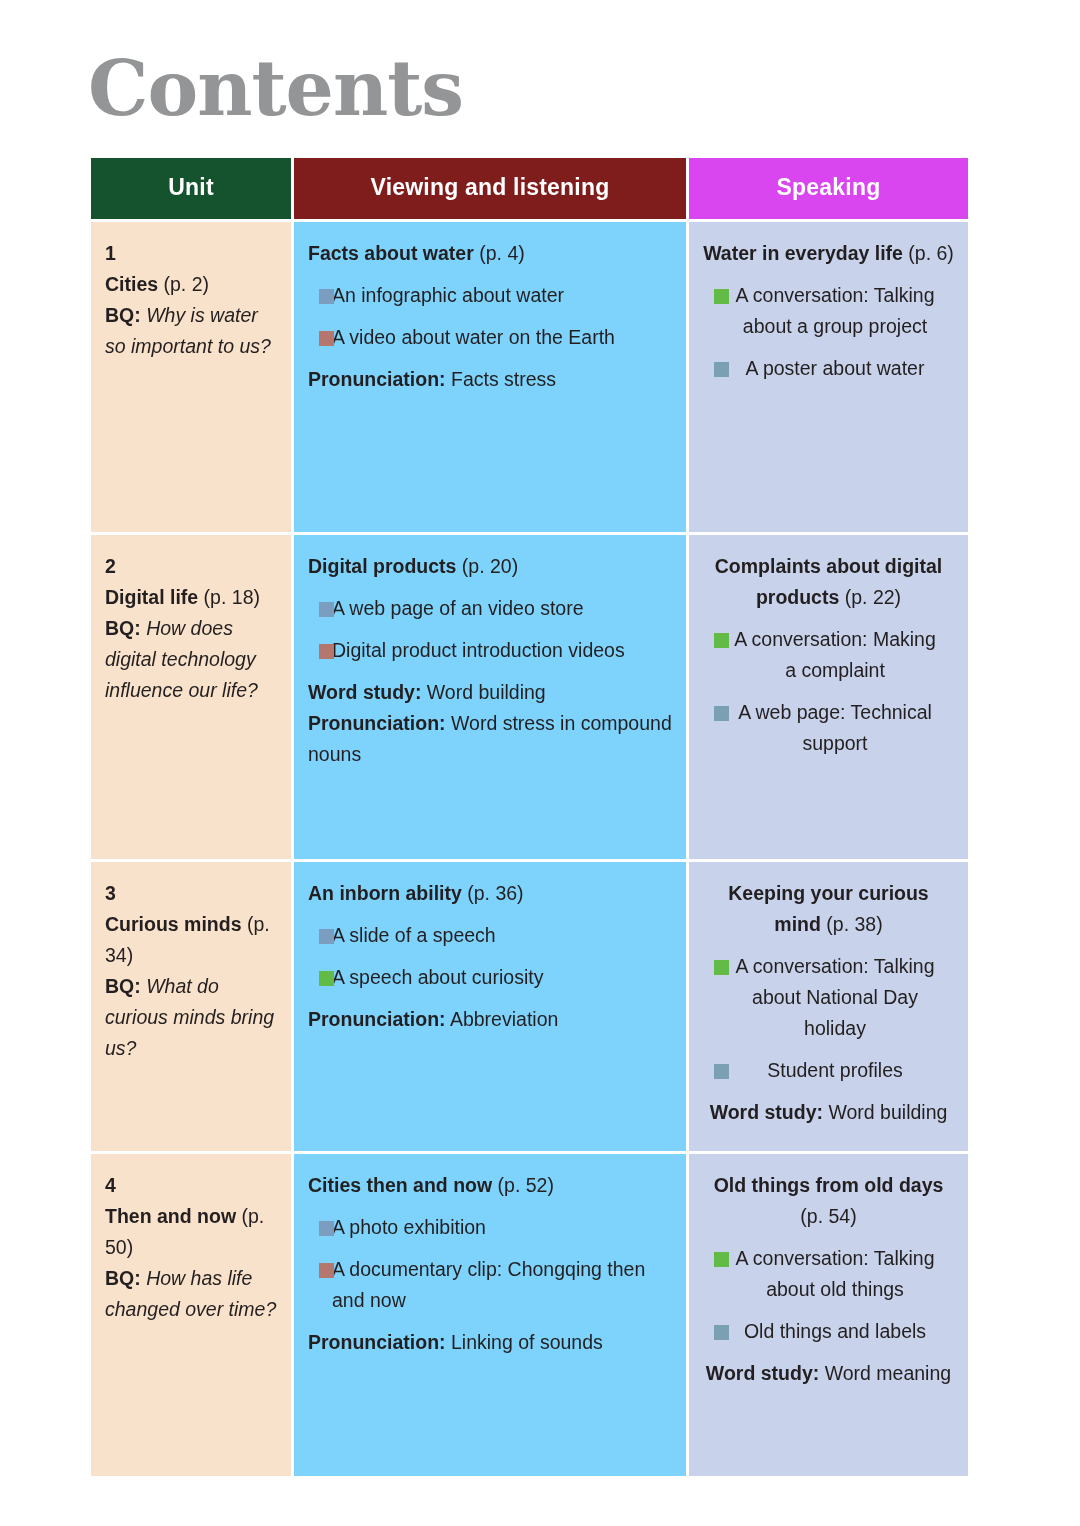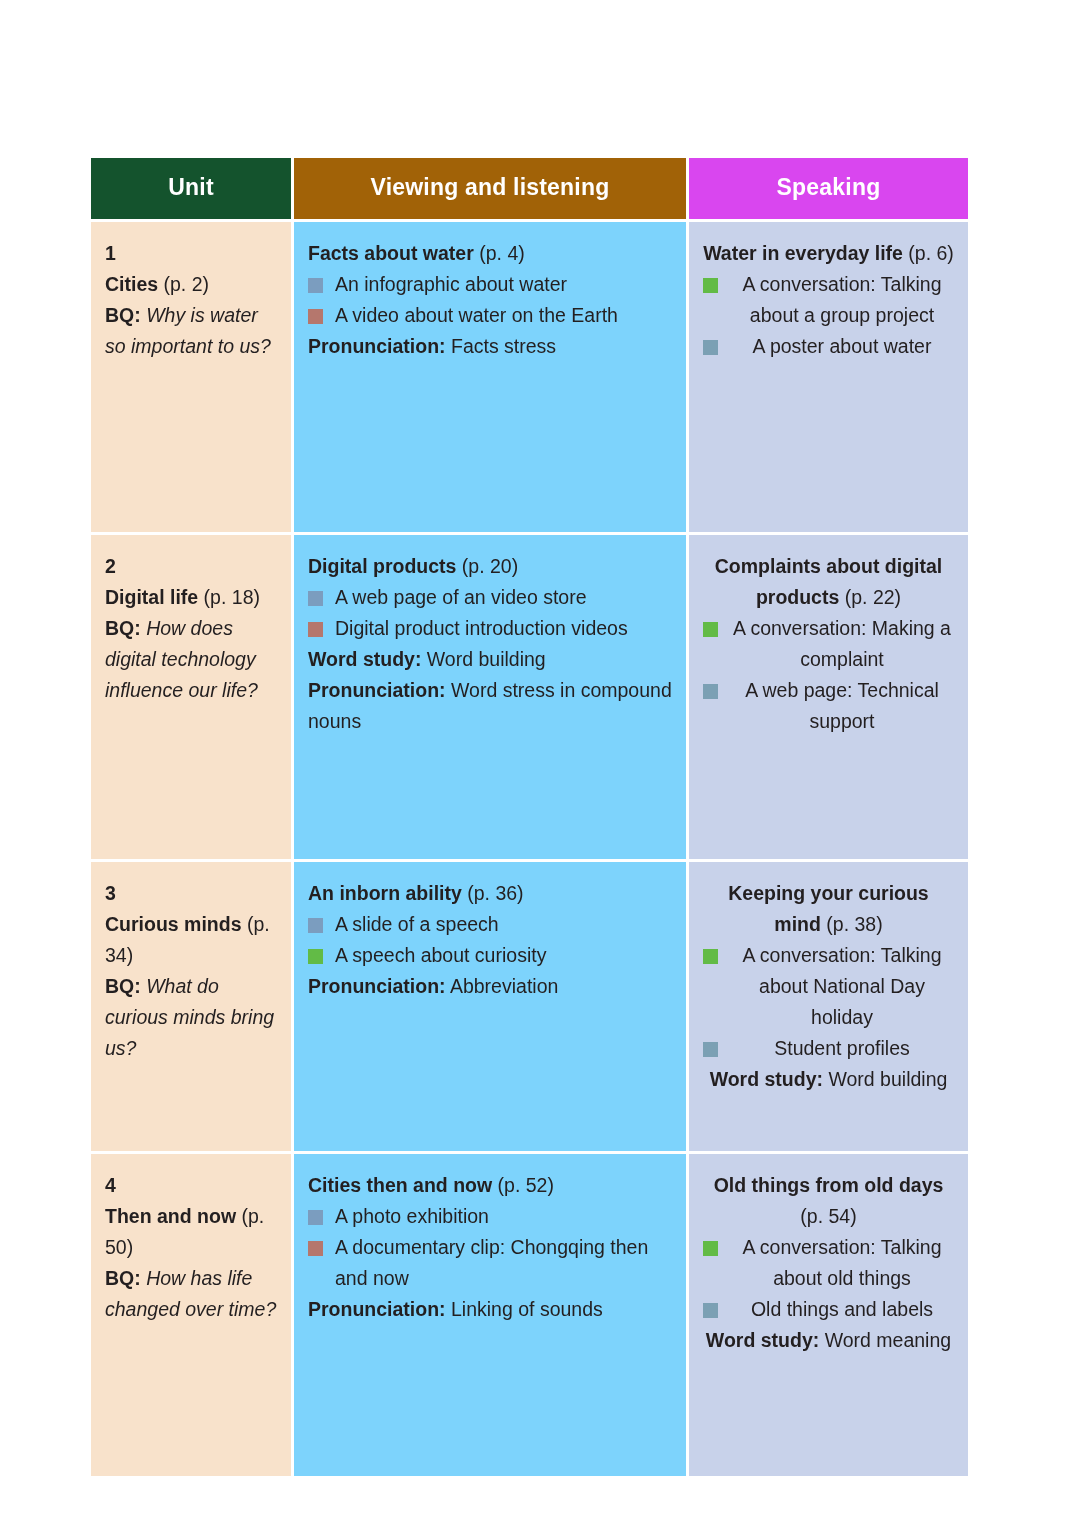--- a/index.html
+++ b/index.html
@@ -53,21 +53,21 @@
   thead th {
     padding: 16px 6px 18px 6px;
     color: #ffffff;
     font-size: 23px;
     font-weight: bold;
     text-align: center;
     vertical-align: middle;
     letter-spacing: 0.2px;
   }
   th.head-unit     { background: #14532d; }
-  th.head-viewing  { background: #a16207; }
+  th.head-viewing  { background: #7f1d1d; }
   th.head-speaking { background: #d946ef; text-align: center; }
 
   tbody td {
     vertical-align: top;
     padding: 16px 14px 18px 14px;
     font-size: 19.5px;
     line-height: 31px;
   }
   td.cell-unit     { background: #f8e2cb; }
   td.cell-viewing  { background: #7dd3fc; }
@@ -103,22 +103,22 @@
   }
 
   
   .bullets {
     list-style: none;
     margin: 0;
     padding: 0;
   }
   .bullets li {
     position: relative;
-    padding-left: 27px;
-    margin: 0;
+    padding-left: 13px;
+    margin: 11px;
   }
   .bullets li .marker {
     position: absolute;
     left: 0;
     top: 9px;
     width: 15px;
     height: 15px;
     display: block;
   }
   .m-blue   { background: #7b9dbf; }
@@ -127,20 +127,21 @@
   .m-steel  { background: #7ba0b4; }
 
   .label-line { display: block; }
   .lbl { font-weight: bold; }
 </style>
 </head>
 <body>
 
 <div class="page">
 
+  <div class="page-title">Contents</div>
 
   <table class="toc-table">
     <colgroup>
       <col class="col-unit">
       <col class="col-viewing">
       <col class="col-speaking">
     </colgroup>
     <thead>
       <tr>
         <th class="head-unit">Unit</th>

